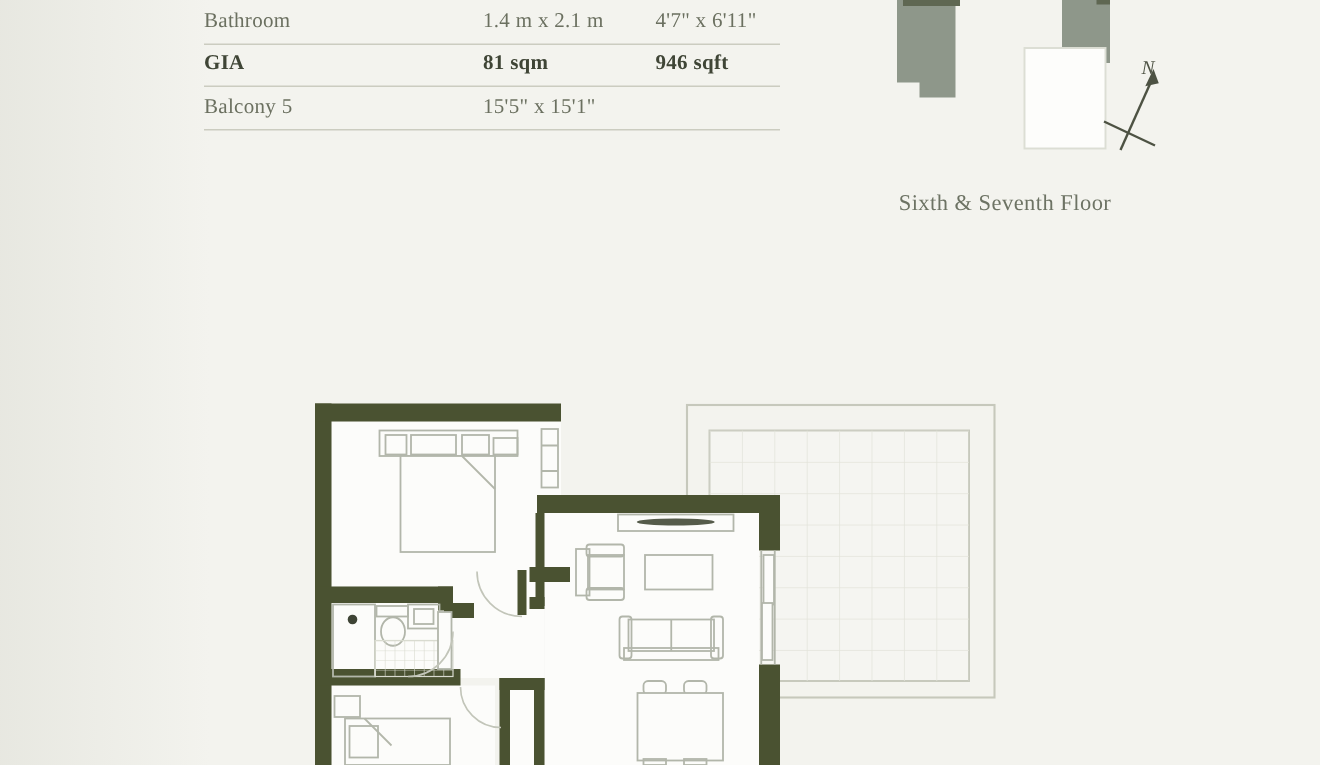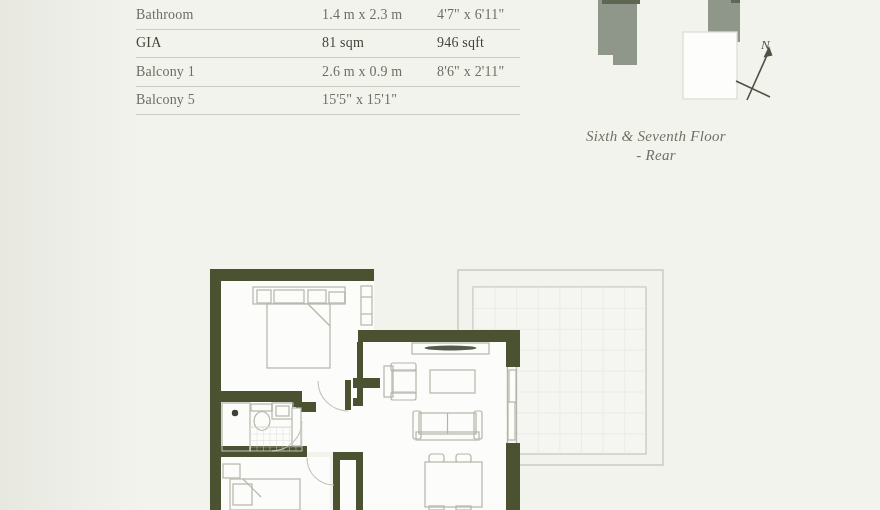--- a/index.html
+++ b/index.html
@@ -17,57 +17,52 @@
   
   .dim-table{position:absolute;left:136px;top:1px;width:384px;}
   .dim-row{
     display:flex;align-items:center;height:27.5px;
     border-bottom:1px solid var(--divider,#cbccc0);
     color:var(--table_text,#6b7060);font-size:14px;letter-spacing:.2px;
   }
   .dim-row .c-label{flex:0 0 186px;}
   .dim-row .c-metric{flex:0 0 115px;}
   .dim-row .c-imperial{flex:1 1 auto;}
-  .dim-row.bold{font-weight:normal;color:var(--table_text_bold,#3f4536);}
+  .dim-row.bold{font-weight:bold;color:var(--table_text_bold,#3f4536);}
   
   .site-caption{
-    position:absolute;left:561px;top:127px;width:190px;text-align:center;
-    color:var(--caption_text,#6d7364);font-size:15px;line-height:19px;letter-spacing:.3px;font-style:italic;
+    position:absolute;left:575px;top:127px;width:190px;text-align:center;
+    color:var(--caption_text,#6d7364);font-size:15px;line-height:19px;letter-spacing:.3px;
   }
   
   .wall{fill:var(--wall,#4a5231);}
   .floor{fill:var(--floor,#fcfcfa);}
   .furn{fill:none;stroke:var(--furniture_line,#b2b6aa);stroke-width:1.2;}
   .furnf{fill:var(--floor,#fcfcfa);stroke:var(--furniture_line,#b2b6aa);stroke-width:1.2;}
   .arc{fill:none;stroke:var(--arc_line,#c2c5b9);stroke-width:1.1;}
   .balc{fill:none;stroke:var(--balcony_line,#c6c8bc);stroke-width:1.4;}
   .ntxt{font-family:"Liberation Serif","DejaVu Serif",serif;font-style:italic;
         font-size:13px;fill:var(--arrow,#4d5243);}
 </style>
 </head>
 <body>
 
 <div id="canvas">
   <div class="edge-vignette"></div>
 
   <div class="dim-table">
     <div class="dim-row">
       <span class="c-label">Bathroom</span>
-      <span class="c-metric">1.4 m x 2.3 m</span>
+      <span class="c-metric">1.4 m x 2.1 m</span>
       <span class="c-imperial">4'7" x 6'11"</span>
     </div>
     <div class="dim-row bold">
       <span class="c-label">GIA</span>
       <span class="c-metric">81 sqm</span>
       <span class="c-imperial">946 sqft</span>
-    </div>
-    <div class="dim-row">
-      <span class="c-label">Balcony 1</span>
-      <span class="c-metric">2.6 m x 0.9 m</span>
-      <span class="c-imperial">8'6" x 2'11"</span>
     </div>
     <div class="dim-row">
       <span class="c-label">Balcony 5</span>
       <span class="c-imperial">15'5" x 15'1"</span>
     </div>
   </div>
 
   <svg style="position:absolute;left:575px;top:0;" width="250" height="115" viewBox="575 0 250 115">
     <path d="M598 0 L637 0 L637 65 L613 65 L613 55 L598 55 Z" fill="var(--building)"></path>
     <rect x="602" y="0" width="38" height="4" fill="var(--building_dark)"></rect>
@@ -76,21 +71,20 @@
     <rect x="683" y="32" width="54" height="67" fill="var(--unit_fill)" stroke="var(--unit_stroke)" stroke-width="1.3"></rect>
     <g stroke="var(--arrow)" stroke-width="1.6">
       <line x1="747" y1="100" x2="768" y2="53"></line>
       <line x1="736" y1="81" x2="770" y2="97"></line>
       <polygon points="769,46 763.5,57.5 772.5,55.5" fill="var(--arrow)" stroke="none"></polygon>
     </g>
     <text class="ntxt" x="761" y="49">N</text>
   </svg>
   <div class="site-caption">
     <div>Sixth &amp; Seventh Floor</div>
-    <div>- Rear</div>
   </div>
 
   <svg style="position:absolute;left:205px;top:262px;" width="465" height="248" viewBox="205 262 465 248">
     <defs>
       <pattern id="balconyGrid" x="473" y="287" width="21.6" height="20.9" patternUnits="userSpaceOnUse">
         <path d="M 21.6 0 L 0 0 L 0 20.9" fill="none" stroke="var(--balcony_grid)" stroke-width="1"></path>
       </pattern>
       <pattern id="tileGrid" x="250" y="427" width="6.5" height="6.5" patternUnits="userSpaceOnUse">
         <path d="M 6.5 0 L 0 0 L 0 6.5" fill="none" stroke="var(--tile_line)" stroke-width="0.8"></path>
       </pattern>

